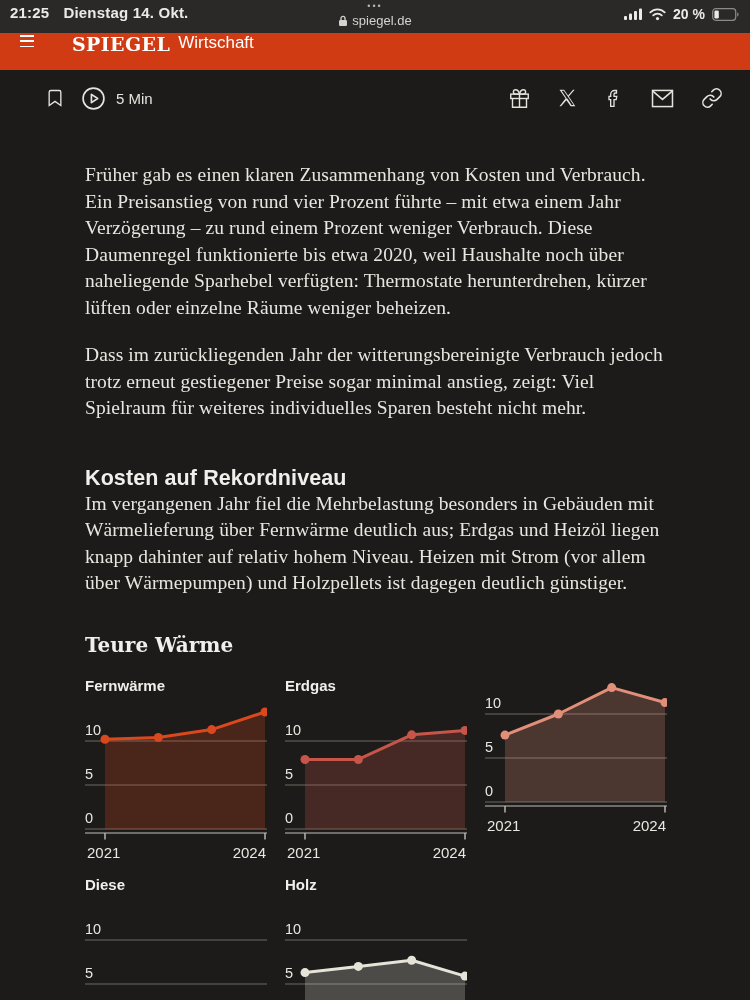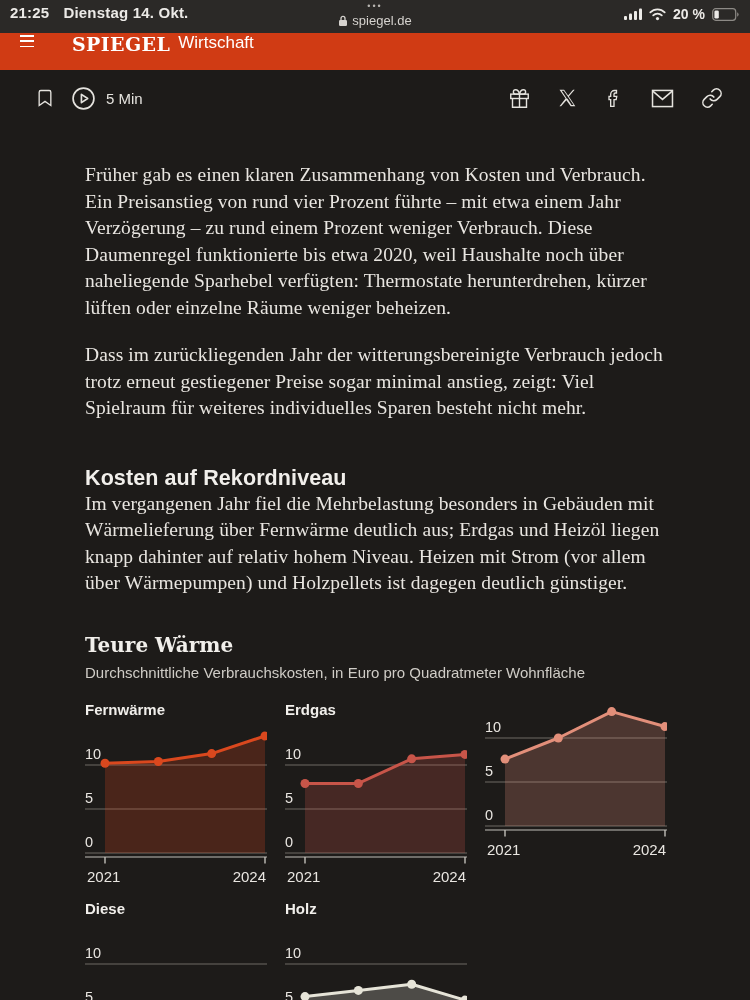--- a/index.html
+++ b/index.html
@@ -13,21 +13,21 @@
   .dots{font-size:9px;letter-spacing:2px;color:#b7b4b0;line-height:8px;margin-top:2px}
   .urlrow{display:inline-flex;align-items:center;gap:4px;font-size:13px;color:#d6d3cf;margin-top:3px}
   .sb-right{position:absolute;right:10px;top:6px;display:flex;align-items:center;gap:7px;font-size:14px;font-weight:bold;color:#eceae7}
   
   .appbar{height:37px;background:#d03b14;display:flex;padding:0 18px;gap:18px}
   .burger{display:flex;flex-direction:column;gap:3.5px;background:none;border:none;cursor:pointer;padding:2px}
   .burger span{display:block;width:14px;height:1.8px;background:#fff}
   .brand{font-family:"DejaVu Serif",serif;font-weight:bold;font-size:19px;color:#fff;letter-spacing:.4px;margin-left:18px}
   .section{font-size:17px;color:#fff}
   
-  .toolbar{height:56px;display:flex;align-items:center;justify-content:space-between;padding:0 27px 0 35px;background:#1d1b19}
+  .toolbar{height:56px;display:flex;align-items:center;justify-content:space-between;padding:0 27px 0 45px;background:#1d1b19}
   .tb-left,.tb-right{display:flex;align-items:center}
   .tb-left{gap:16px}
   .tb-right{gap:27px}
   .iconbtn{background:none;border:none;cursor:pointer;display:flex;align-items:center;justify-content:center;padding:0}
   .readtime{font-size:15px;color:#e5e3de;margin-left:-6px}
   
   .article{padding:36px 76px 0 85px}
   .article p{font-family:"Liberation Serif",serif;font-size:19.5px;line-height:26.5px;color:#e9e6e1;width:590px;letter-spacing:.1px}
   .p2{margin-top:21px}
   .article h2{font-size:21.5px;font-weight:bold;color:#f1efeb;margin-top:44px;letter-spacing:.1px}
@@ -141,21 +141,20 @@
   </div>
 
   <main class="article">
     <p class="p1">Früher gab es einen klaren Zusammenhang von Kosten und Verbrauch. Ein Preisanstieg von rund vier Prozent führte – mit etwa einem Jahr Verzögerung – zu rund einem Prozent weniger Verbrauch. Diese Daumenregel funktionierte bis etwa 2020, weil Haushalte noch über naheliegende Sparhebel verfügten: Thermostate herunterdrehen, kürzer lüften oder einzelne Räume weniger beheizen.</p>
     <p class="p2">Dass im zurückliegenden Jahr der witterungsbereinigte Verbrauch jedoch trotz erneut gestiegener Preise sogar minimal anstieg, zeigt: Viel Spielraum für weiteres individuelles Sparen besteht nicht mehr.</p>
     <h2>Kosten auf Rekordniveau</h2>
     <p class="p3">Im vergangenen Jahr fiel die Mehrbelastung besonders in Gebäuden mit Wärmelieferung über Fernwärme deutlich aus; Erdgas und Heizöl liegen knapp dahinter auf relativ hohem Niveau. Heizen mit Strom (vor allem über Wärmepumpen) und Holzpellets ist dagegen deutlich günstiger.</p>
 
     <section class="chartblock">
       <h3 class="chart-title">Teure Wärme</h3>
-      <div class="chart-sub">Durchschnittliche Verbrauchskosten, in Euro pro Quadratmeter Wohnfläche</div>
       <div class="charts-grid">
           <div class="panel"><div class="panel-title">Fernwärme</div><svg width="182" height="162">
               <line x1="0" y1="125" x2="182" y2="125" stroke="#6e6b65" stroke-width="1"></line>
               <text x="0" y="119" fill="#e9e6e1" font-size="14.5" font-family="Liberation Sans, sans-serif">0</text>
               <line x1="0" y1="81" x2="182" y2="81" stroke="#6e6b65" stroke-width="1"></line>
               <text x="0" y="75" fill="#e9e6e1" font-size="14.5" font-family="Liberation Sans, sans-serif">5</text>
               <line x1="0" y1="37" x2="182" y2="37" stroke="#6e6b65" stroke-width="1"></line>
               <text x="0" y="31" fill="#e9e6e1" font-size="14.5" font-family="Liberation Sans, sans-serif">10</text>
               <line x1="0" y1="129" x2="182" y2="129" stroke="#c2bfb9" stroke-width="1.2"></line>
               <line x1="20" y1="129" x2="20" y2="135.5" stroke="#c2bfb9" stroke-width="1.4"></line>

